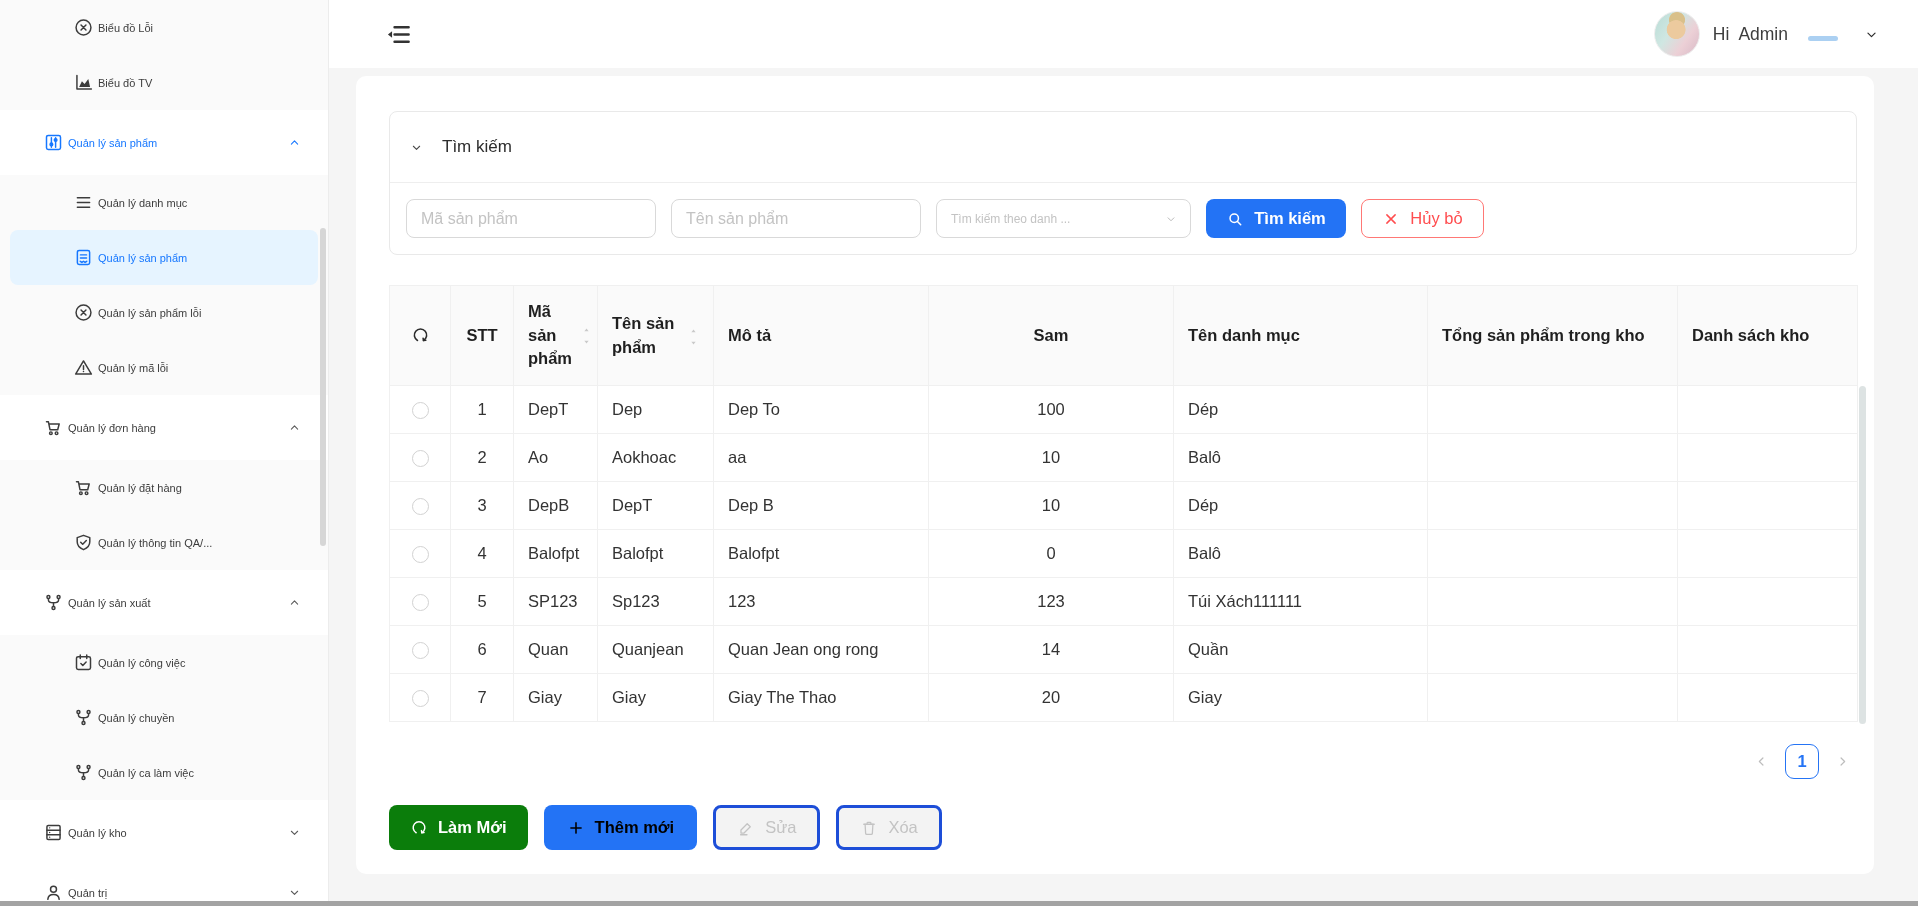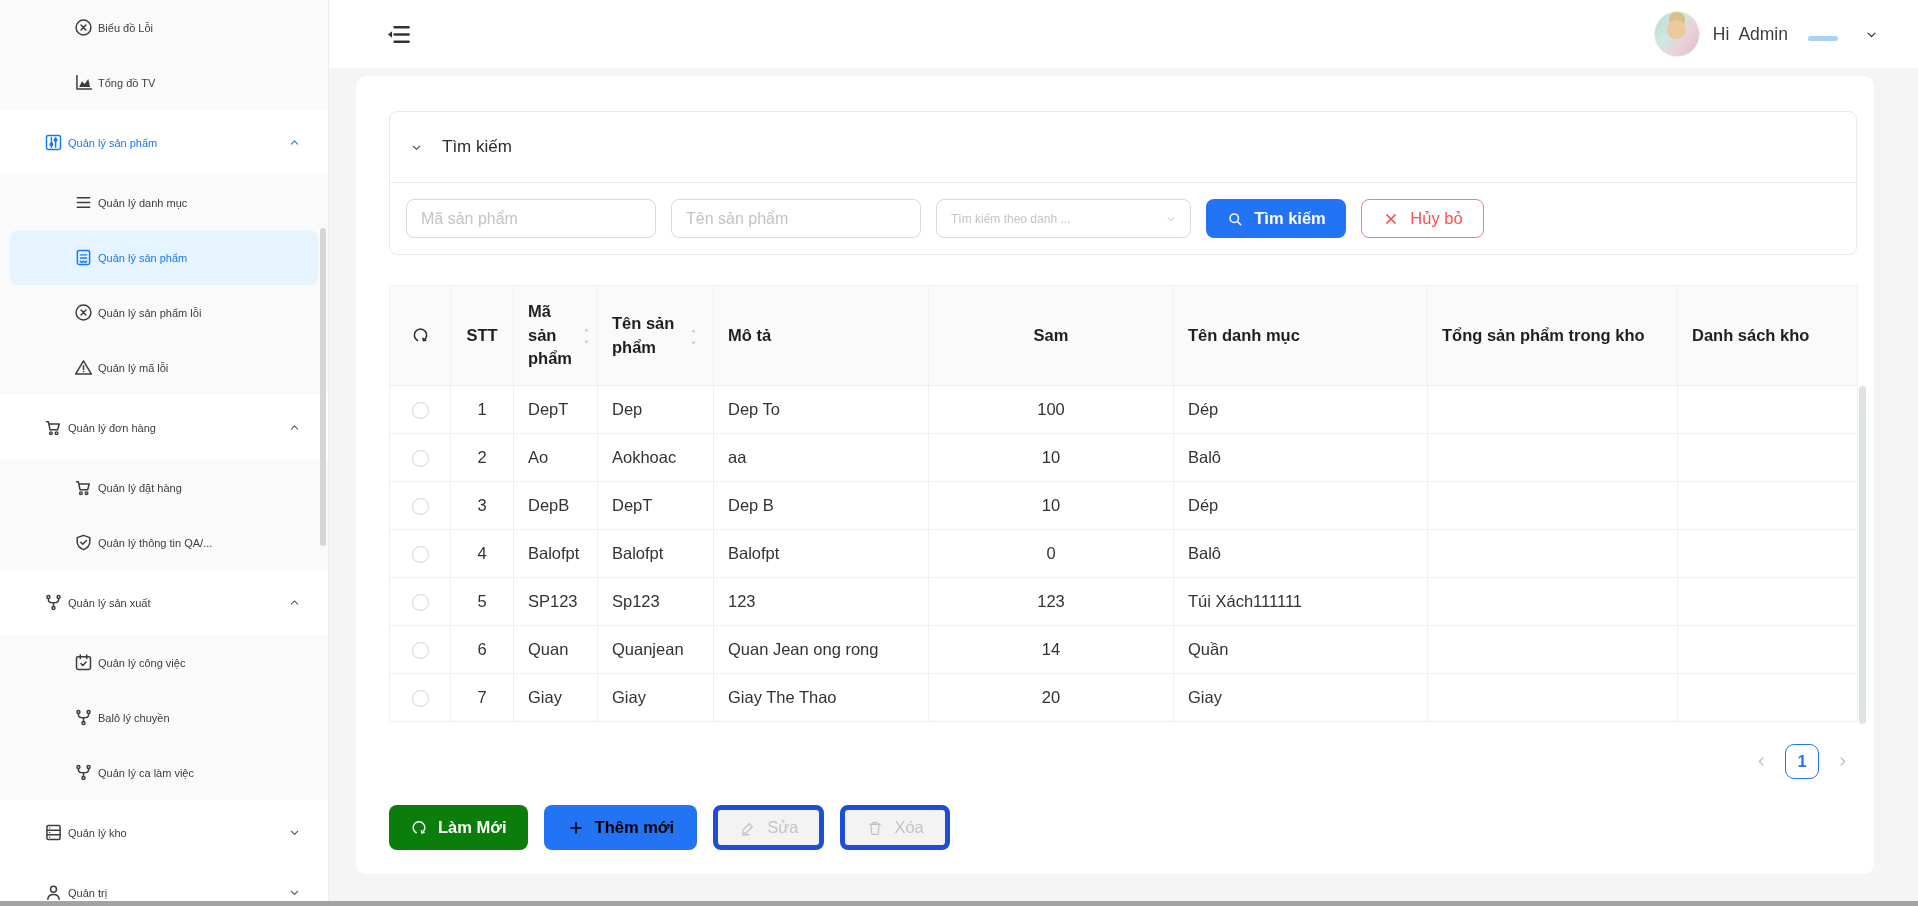--- a/index.html
+++ b/index.html
@@ -78,21 +78,21 @@
   .pagi { display:flex; justify-content:flex-end; align-items:center; gap:15px; margin:22px 6px 26px 0; }
   .pg-arrow { width:17px; height:17px; color:#bdbdbd; cursor:pointer; display:inline-flex; }
   .pg-arrow svg { width:100%; height:100%; }
   .page-box { min-width:34px; height:35px; border:1.6px solid #2574f5; color:#2574f5; border-radius:9px; display:flex; align-items:center; justify-content:center; font-size:16.5px; font-weight:700; background:#fff; cursor:pointer; }
 
   
   .actions { display:flex; gap:16px; }
   .act-btn { height:45px; font-weight:700; }
   .btn-success { background:#0b7d0b; color:#fff; padding:0 21px; }
   .btn-primary { background:#2373f5; color:#000000; padding:4px 23px; }
-  .btn-disabled { background:#f3f3f3; color:#c3c3c3; border:5px solid #1d4ed8; padding:0 21px; font-weight:400; cursor:not-allowed; }
+  .btn-disabled { background:#f3f3f3; color:#c3c3c3; border:3px solid #1d4ed8; padding:0 21px; font-weight:400; cursor:not-allowed; }
 
   .page-hscroll { position:absolute; left:0; bottom:0; width:100%; height:5px; background:#a3a3a3; z-index:40; }
 </style>
 </head>
 <body>
 
 <div class="app">
   <aside class="sidebar">
     <nav id="sidebar-menu">
         <div class="menu-group">
@@ -105,21 +105,21 @@
             </span>
             <span class="mi-label">Biểu đồ Lỗi</span>
           </div>
           <div class="menu-item">
             <span class="mi-icon">
               <svg viewBox="0 0 24 24" fill="none" stroke="currentColor" stroke-width="1.7" stroke-linecap="round" stroke-linejoin="round">
                 <path d="M4.5 4v15.5H21"></path>
                 <path d="M7 17l3.2-6.5 3 3.2L17.5 8l2 9z" fill="currentColor" stroke="none"></path>
               </svg>
             </span>
-            <span class="mi-label">Tổng đồ TV</span>
+            <span class="mi-label">Biểu đồ TV</span>
           </div>
         </div>
         <div class="menu-item parent hl">
           <span class="mi-icon">
             <svg viewBox="0 0 24 24" fill="none" stroke="currentColor" stroke-width="1.7" stroke-linecap="round" stroke-linejoin="round">
               <rect x="4" y="4" width="16" height="16" rx="2"></rect>
               <path d="M9.6 6.5v11M14.4 6.5v11"></path>
               <circle cx="9.6" cy="14.2" r="1.5"></circle>
               <circle cx="14.4" cy="9.2" r="1.5"></circle>
             </svg>
@@ -235,21 +235,21 @@
           </div>
           <div class="menu-item">
             <span class="mi-icon">
               <svg viewBox="0 0 24 24" fill="none" stroke="currentColor" stroke-width="1.7" stroke-linecap="round" stroke-linejoin="round">
                 <circle cx="6.2" cy="5.8" r="1.7"></circle>
                 <circle cx="17.8" cy="5.8" r="1.7"></circle>
                 <circle cx="12" cy="18.2" r="1.7"></circle>
                 <path d="M6.2 7.8v1.3c0 2 2.3 3.2 5.8 3.2s5.8-1.2 5.8-3.2V7.8M12 12.3v4.2"></path>
               </svg>
             </span>
-            <span class="mi-label">Balô lý chuyền</span>
+            <span class="mi-label">Quản lý chuyền</span>
           </div>
           <div class="menu-item">
             <span class="mi-icon">
               <svg viewBox="0 0 24 24" fill="none" stroke="currentColor" stroke-width="1.7" stroke-linecap="round" stroke-linejoin="round">
                 <circle cx="6.2" cy="5.8" r="1.7"></circle>
                 <circle cx="17.8" cy="5.8" r="1.7"></circle>
                 <circle cx="12" cy="18.2" r="1.7"></circle>
                 <path d="M6.2 7.8v1.3c0 2 2.3 3.2 5.8 3.2s5.8-1.2 5.8-3.2V7.8M12 12.3v4.2"></path>
               </svg>
             </span>

